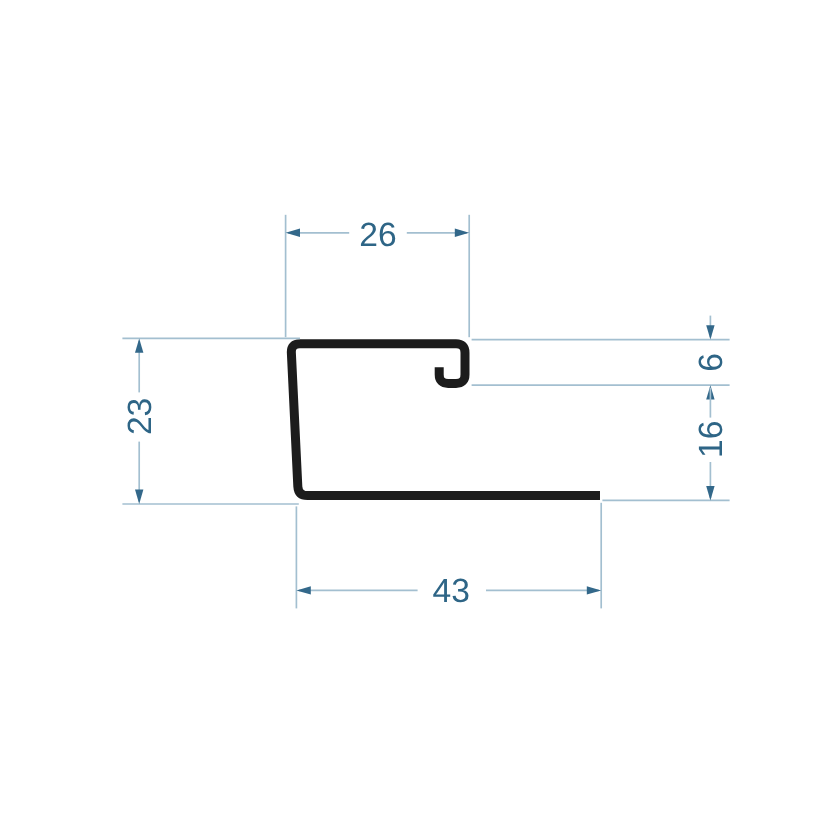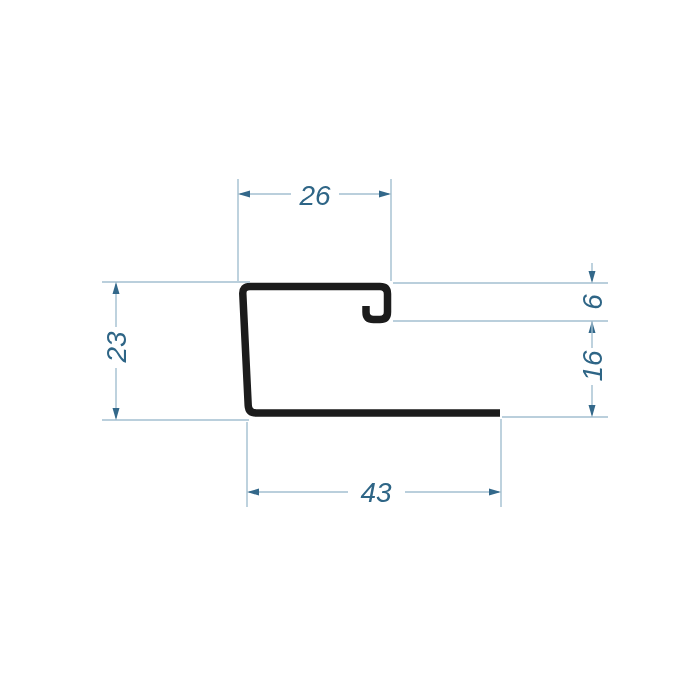--- a/index.html
+++ b/index.html
@@ -7,21 +7,20 @@
     padding: 0;
     background: #ffffff;
   }
   #canvas {
     position: relative;
     width: 700px;
     height: 700px;
     background: #ffffff;
     overflow: hidden;
     font-family: "Liberation Sans", sans-serif;
-    font-style: italic;
   }
   svg { display: block; }
   .profile {
     fill: none;
     stroke: var(--profile-color, #1c1c1c);
     stroke-width: 7.5;
     stroke-linecap: butt;
     stroke-linejoin: round;
   }
   .ext-line, .dim-line {

